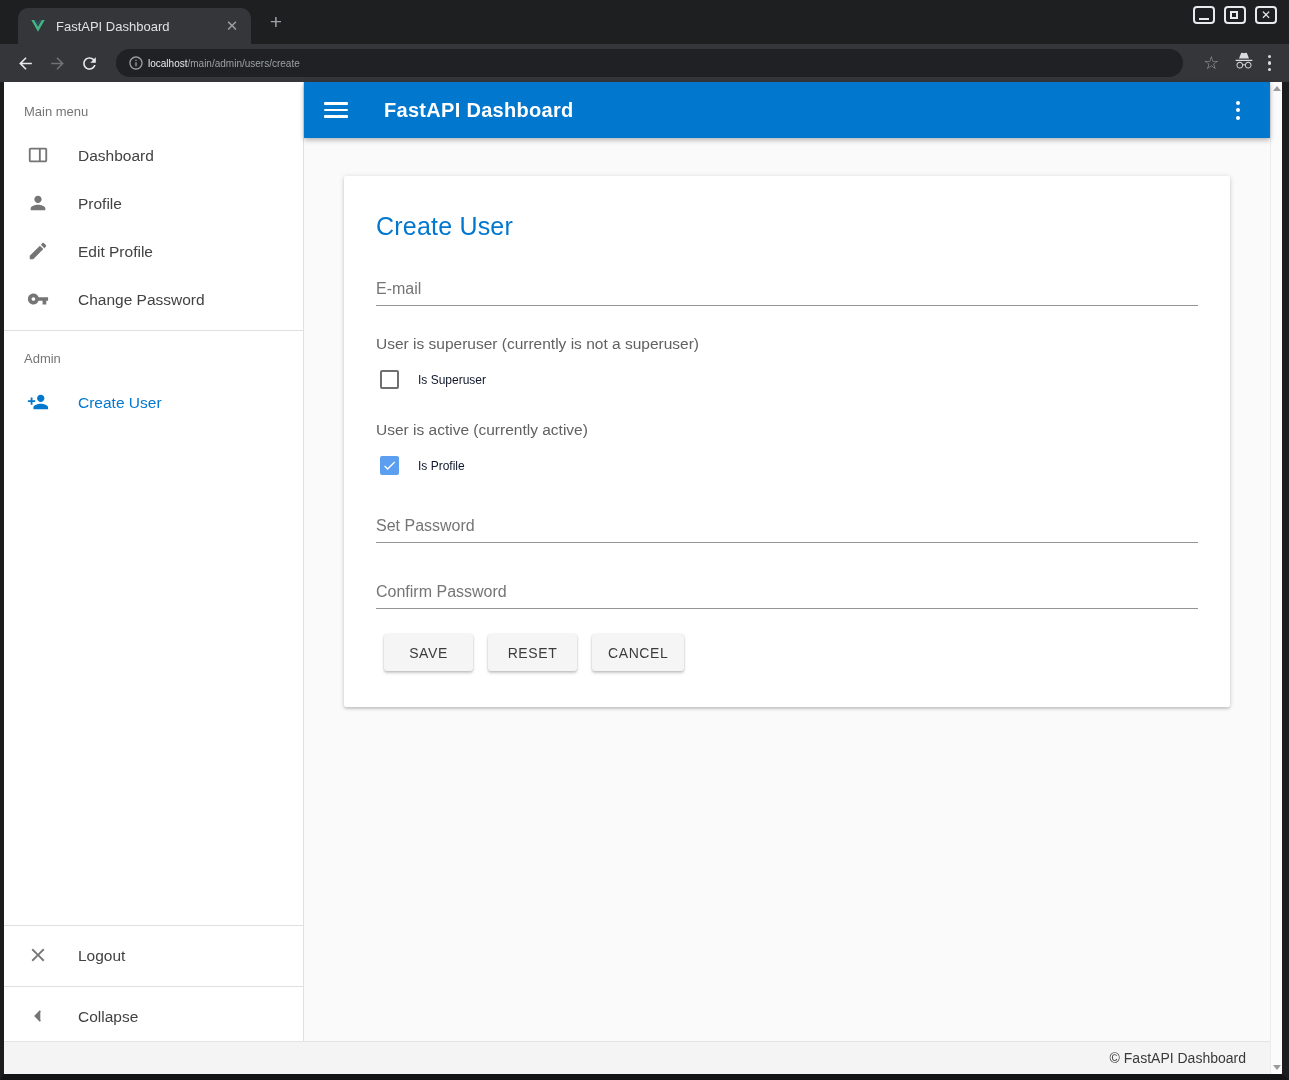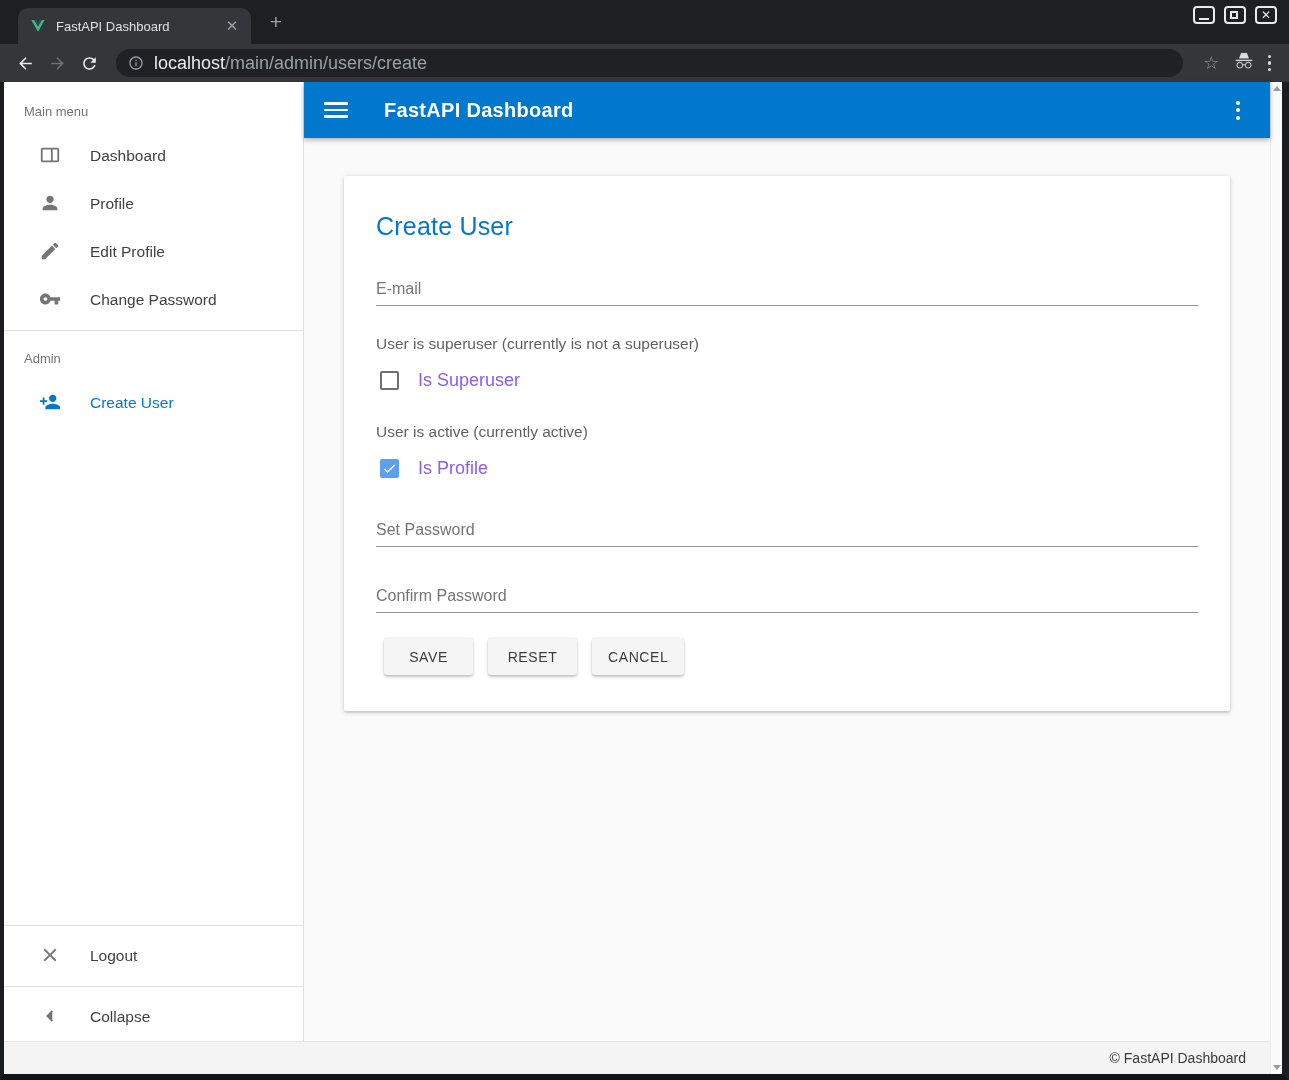--- a/index.html
+++ b/index.html
@@ -23,37 +23,37 @@
   .win-btn .close-glyph { position:absolute; inset:0; color:#e8eaed; font-size:12px; line-height:14px; text-align:center; font-weight:bold; }
 
   
   .toolbar { height:38px; background:#35363a; display:flex; align-items:center; padding:0 12px; gap:6px; }
   .nav-icon { width:26px; height:26px; display:flex; align-items:center; justify-content:center; color:#e8eaed; border-radius:50%; flex:0 0 auto; }
   .nav-icon svg { width:19px; height:19px; }
   .nav-icon.disabled { color:#6e7175; }
   .omnibox { flex:1; height:28px; background:#202124; border-radius:14px; margin:0 8px; display:flex; align-items:center; padding:0 12px; }
   .omni-info { color:#9aa0a6; width:16px; height:16px; flex:0 0 auto; }
   .omni-info svg { width:16px; height:16px; }
-  .omni-text { margin-left:10px; font-size:18px; color:#9aa0a6; white-space:nowrap; }
+  .omni-text { margin-left:4px; font-size:10px; color:#9aa0a6; white-space:nowrap; }
   .omni-text .host { color:#e8eaed; }
   .tool-right { display:flex; align-items:center; gap:14px; padding:0 6px; }
   .star-icon { color:#9aa0a6; font-size:18px; }
   .incog-icon svg { width:20px; height:20px; fill:#dadce0; }
   .kebab-b { display:flex; flex-direction:column; gap:3px; }
   .kebab-b i { width:3.5px; height:3.5px; border-radius:50%; background:#dadce0; }
 
   
   .pageframe { flex:1; display:flex; border-left:4px solid #1b1c1e; border-right:7px solid #1b1c1e; border-bottom:6px solid #121315; background:#fafafa; min-height:0; }
   .app-region { flex:1; display:flex; flex-direction:column; min-width:0; }
   .app-row { flex:1; display:flex; min-height:0; }
 
   
   .sidebar { width:300px; background:#ffffff; border-right:1px solid #e0e0e0; display:flex; flex-direction:column; padding-top:8px;text-align:center; }
   .subheader { height:42px; display:flex; align-items:center; padding-left:20px; color:#757575; font-size:13px; }
-  .side-item { height:48px; display:flex; align-items:center; padding-left:34px; cursor:pointer; color:#424242; }
+  .side-item { height:48px; display:flex; align-items:center; padding-left:22px; cursor:pointer; color:#424242; }
   .side-item .s-icon { width:24px; height:24px; color:#757575; flex:0 0 auto; }
   .side-item .s-icon svg { width:22px; height:22px; fill:currentColor; }
   .side-item .s-label { margin-left:28px; font-size:15.5px; }
   .side-item.active { color:#0277ce; }
   .side-item.active .s-icon { color:#0277ce; }
   .divider { height:1px; background:#e0e0e0; margin:6px 0; }
   .side-spacer { flex:1; }
 
   
   .main-col { flex:1; display:flex; flex-direction:column; min-width:0; background:#fafafa; }
@@ -77,21 +77,21 @@
   .field.f-setpw { margin-top:42px; }
   .field.f-confirm { margin-top:40px; }
 
   .hint { margin-top:29px; color:#616161; font-size:15.5px; }
   .hint.h2 { margin-top:32px; }
   .check-row { margin-top:17px; display:flex; align-items:center; cursor:pointer; }
   .checkbox { width:19px; height:19px; border-radius:2px; flex:0 0 auto; margin-left:4px; }
   .checkbox.unchecked { border:2px solid #6f6f6f; background:#fff; }
   .checkbox.checked { background:#5c9ff0; display:flex; align-items:center; justify-content:center; }
   .checkbox.checked svg { width:15px; height:15px; fill:#ffffff; }
-  .check-label { margin-left:19px; font-size:18px; color:#8b5cf6; }
+  .check-label { margin-left:19px; font-size:12px; color:#0f172a; }
 
   .btn-row { margin-top:25px; display:flex; gap:15px; padding-left:8px; }
   .btn { min-width:89px; height:37px; background:#f5f5f5; border:none; border-radius:3px; cursor:pointer;
          font-family:inherit; font-size:14px; font-weight:500; color:#3c3c3c; letter-spacing:.6px; padding:0 16px;
          box-shadow:0 2px 3px rgba(0,0,0,0.22), 0 0 2px rgba(0,0,0,0.12); }
 
   
   .page-footer { height:33px; background:#f4f4f4; border-top:1px solid #e4e4e4; display:flex; align-items:center; justify-content:flex-end; padding-right:24px; flex:0 0 auto; }
   .footer-text { font-size:14px; color:#3a3a3a; }
 

